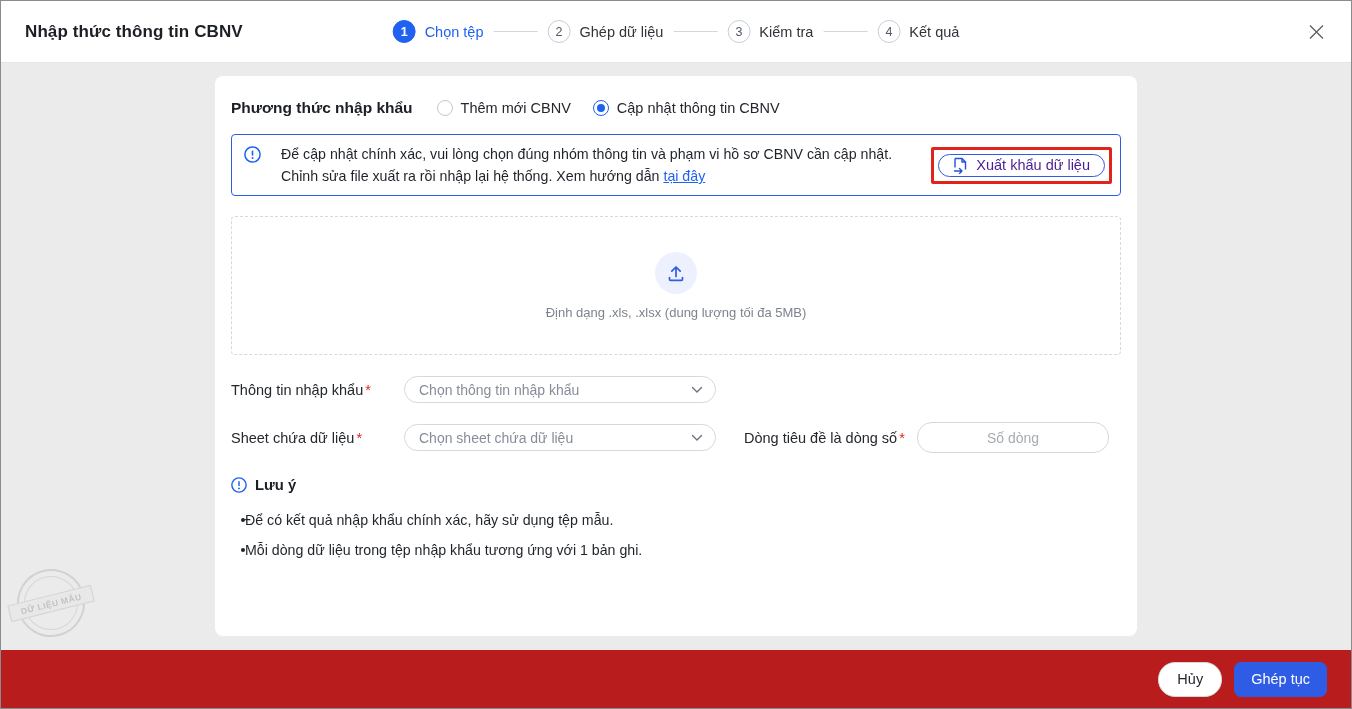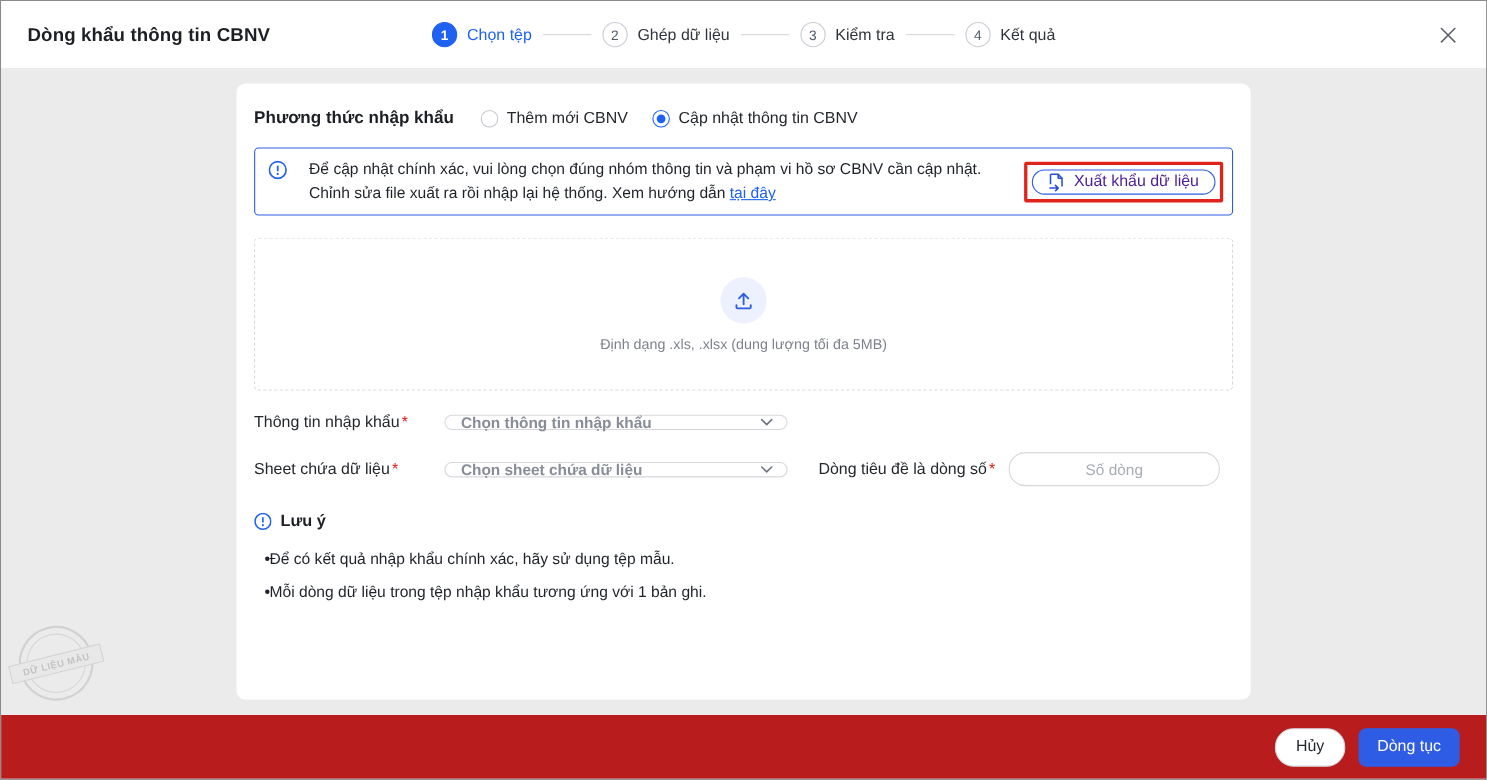--- a/index.html
+++ b/index.html
@@ -87,23 +87,23 @@
   }
   .drop-line { font-size:15px; color:#24272c; }
   .drop-line a { color:#1f62f2; cursor:pointer; text-decoration:none; }
   .drop-hint { font-size:13px; color:#7d838d; }
   
   .form-row { display:flex; align-items:center; margin-top:19px; }
   .form-row.first { margin-top:21px; }
   .f-label { width:173px; font-size:14.5px; color:#24272c; flex:0 0 auto; }
   .req { color:#e0241b; margin-left:2px; }
   .select {
-    width:312px; height:14px; border:1px solid #d6d8dc; border-radius:15px;
+    width:312px; height:27px; border:1px solid #d6d8dc; border-radius:15px;
     display:flex; align-items:center; justify-content:space-between;
-    padding:0 12px 0 14px; cursor:pointer; background:#fff;font-weight:bold;
+    padding:0 12px 0 14px; cursor:pointer; background:#fff;
   }
   .select .ph { font-size:14px; color:#878d98; }
   .f-label2 { margin-left:28px; width:173px; font-size:14.5px; color:#24272c; flex:0 0 auto; }
   .num-input {
     width:192px; height:31px; border:1px solid #d6d8dc; border-radius:15px;
     padding:0 14px; font-size:14px; text-align:center; color:#24272c; outline:none;
     font-family:inherit;
   }
   .num-input::placeholder { color:#a7acb5; }
   
@@ -141,21 +141,21 @@
     background:#2e5ce5; border:1px solid #2e5ce5; border-radius:7px; color:#fff; padding:0 16px; font-weight:500;
   }
   svg { display:block; }
 </style>
 </head>
 <body>
 
 <div class="window">
 
   <header class="topbar">
-    <div class="title">Dòng khẩu thông tin CBNV</div>
+    <div class="title">Nhập thức thông tin CBNV</div>
 
     <div class="stepper">
       <div class="step active">
         <span class="step-circle">1</span>
         <span class="step-label">Chọn tệp</span>
       </div>
       <span class="step-line"></span>
       <div class="step">
         <span class="step-circle">2</span>
         <span class="step-label">Ghép dữ liệu</span>
@@ -294,16 +294,16 @@
 
   <div class="stamp">
     <div class="stamp-outer">
       <div class="stamp-inner"></div>
     </div>
     <div class="stamp-band">DỮ LIỆU MẪU</div>
   </div>
 
   <footer class="footer">
     <button class="btn btn-cancel">Hủy</button>
-    <button class="btn btn-primary">Dòng tục</button>
+    <button class="btn btn-primary">Ghép tục</button>
   </footer>
 
 </div>
 
 </body></html>

